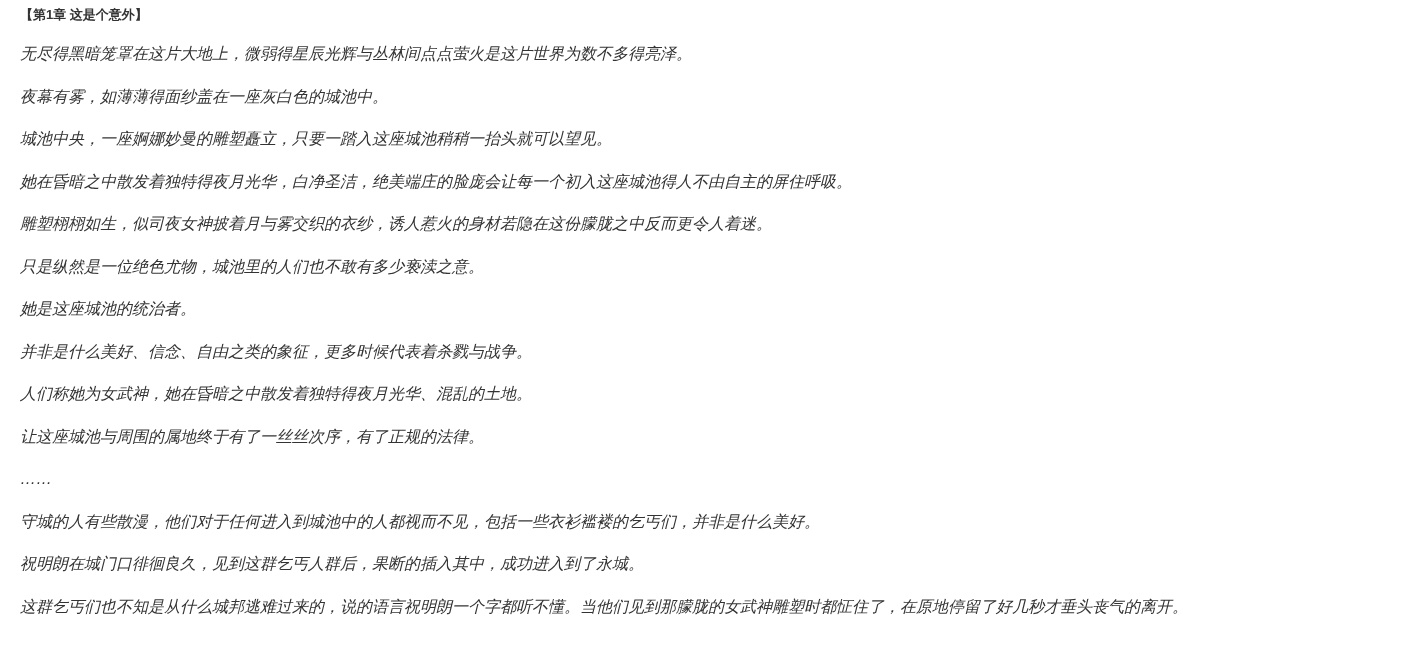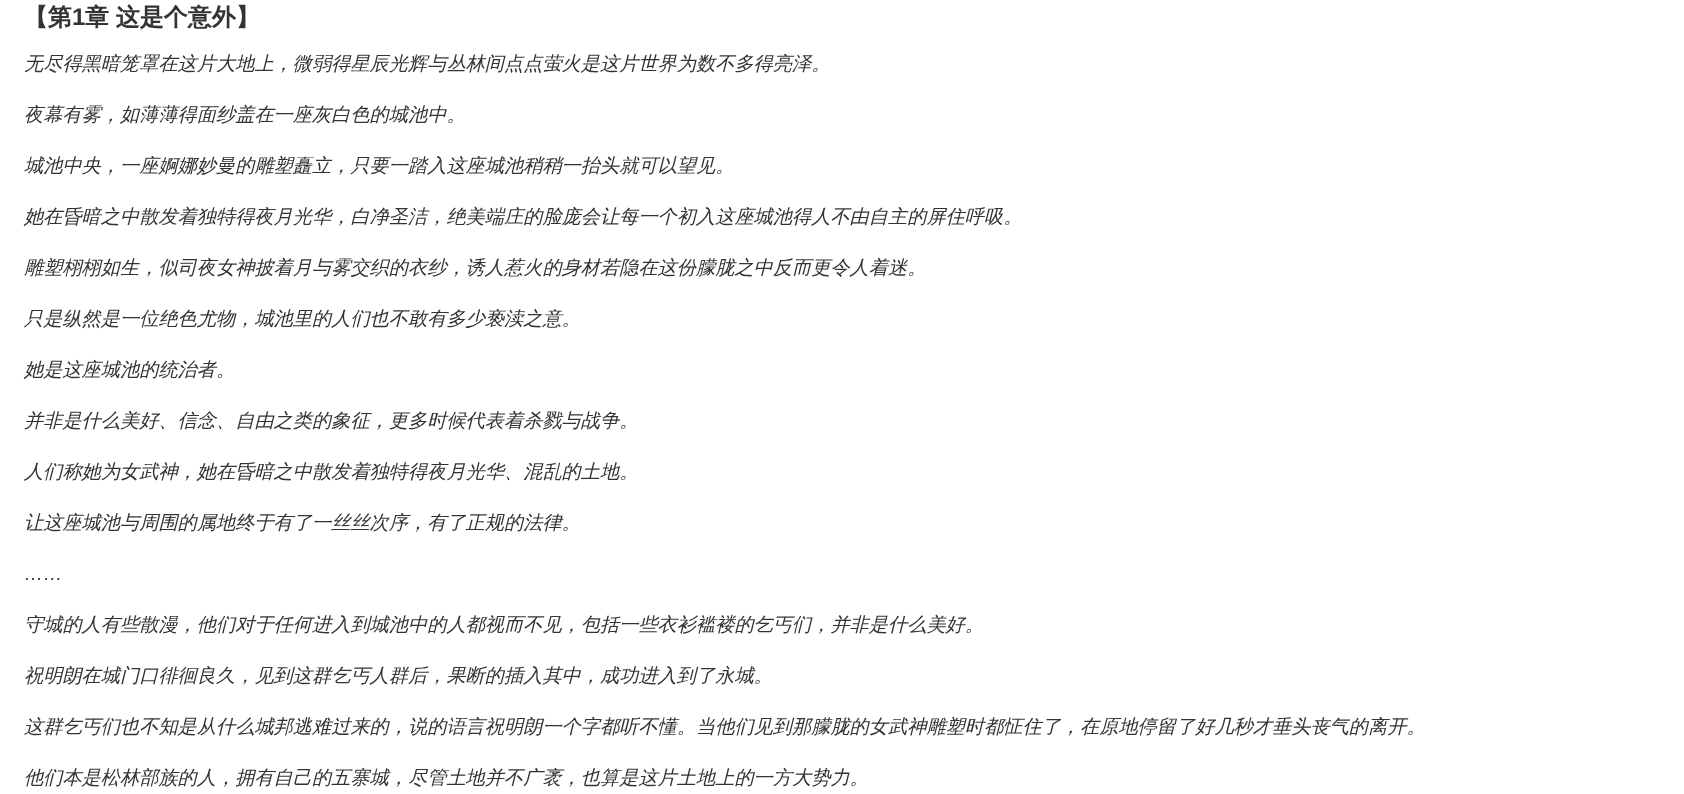--- a/index.html
+++ b/index.html
@@ -11,21 +11,21 @@
     width: 1403px;
     height: 662px;
     overflow: hidden;
     font-family: "Liberation Sans", "DejaVu Sans", sans-serif;
     color: #333333;
   }
   .page {
     padding: 4px 20px 0 20px;
   }
   .chapter-title {
-    font-size: 20px;
+    font-size: 13px;
     font-weight: bold;
     line-height: 22px;
     margin: 0 0 17px 0;
     white-space: nowrap;
   }
   .paragraph {
     font-size: 16px;
     font-weight: normal;
     line-height: 22px;
     margin: 0 0 20.5px 0;
@@ -45,14 +45,13 @@
   <p class="paragraph">雕塑栩栩如生，似司夜女神披着月与雾交织的衣纱，诱人惹火的身材若隐在这份朦胧之中反而更令人着迷。</p>
   <p class="paragraph">只是纵然是一位绝色尤物，城池里的人们也不敢有多少亵渎之意。</p>
   <p class="paragraph">她是这座城池的统治者。</p>
   <p class="paragraph">并非是什么美好、信念、自由之类的象征，更多时候代表着杀戮与战争。</p>
   <p class="paragraph">人们称她为女武神，她在昏暗之中散发着独特得夜月光华、混乱的土地。</p>
   <p class="paragraph">让这座城池与周围的属地终于有了一丝丝次序，有了正规的法律。</p>
   <p class="paragraph">……</p>
   <p class="paragraph">守城的人有些散漫，他们对于任何进入到城池中的人都视而不见，包括一些衣衫褴褛的乞丐们，并非是什么美好。</p>
   <p class="paragraph">祝明朗在城门口徘徊良久，见到这群乞丐人群后，果断的插入其中，成功进入到了永城。</p>
   <p class="paragraph">这群乞丐们也不知是从什么城邦逃难过来的，说的语言祝明朗一个字都听不懂。当他们见到那朦胧的女武神雕塑时都怔住了，在原地停留了好几秒才垂头丧气的离开。</p>
-  <p class="paragraph">他们本是松林部族的人，拥有自己的五寨城，尽管土地并不广袤，也算是这片土地上的一方大势力。</p>
 </div>
 
 </body></html>

